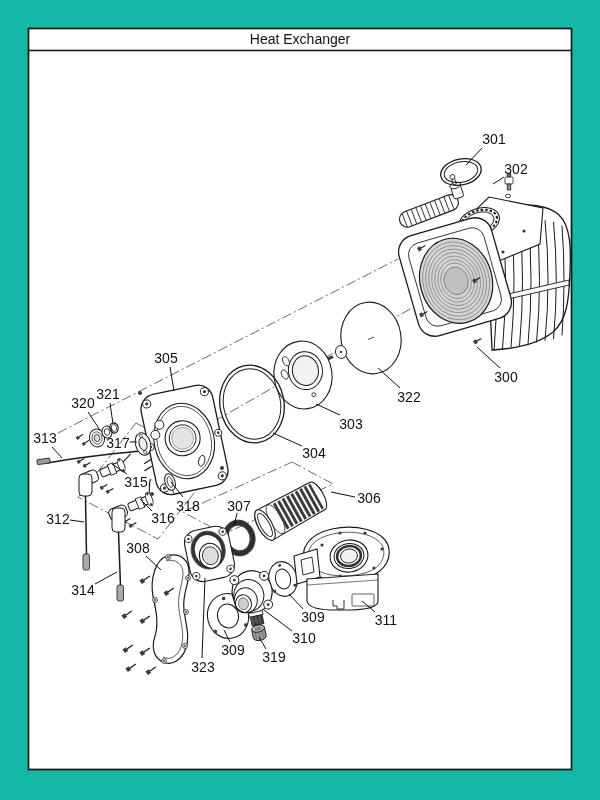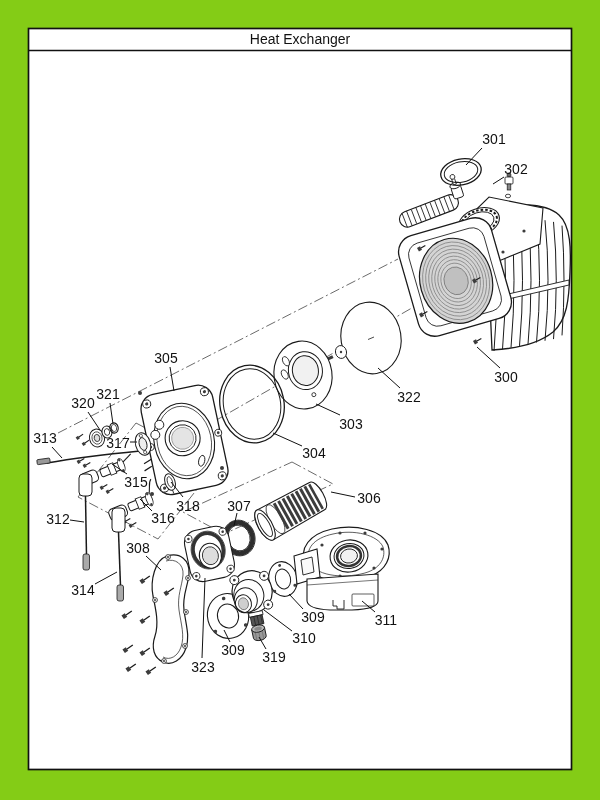--- a/index.html
+++ b/index.html
@@ -1,16 +1,16 @@
 <!DOCTYPE html>
 <html><head>
 <meta charset="utf-8">
 <style>
   html,body{margin:0;padding:0;background:#ffffff;}
-  #page{position:relative;width:600px;height:800px;background:#84cc16;
+  #page{position:relative;width:600px;height:800px;background:#14b8a6;
         font-family:"Liberation Sans", sans-serif;}
   svg{display:block;}
   .callout{font:14px "Liberation Sans", sans-serif;fill:#111;}
   .title-text{font:14px "Liberation Sans", sans-serif;fill:#111;}
   .leader{stroke:#111;stroke-width:1;fill:none;}
   .ol{stroke:#1a1a1a;fill:none;}
   .wh{fill:#ffffff;stroke:#1a1a1a;}
   .dk{fill:#3c3c3c;stroke:none;}
   .phantom{stroke:#5a5a5a;stroke-width:0.9;fill:none;stroke-dasharray:10 3 2 3;}
 </style>

